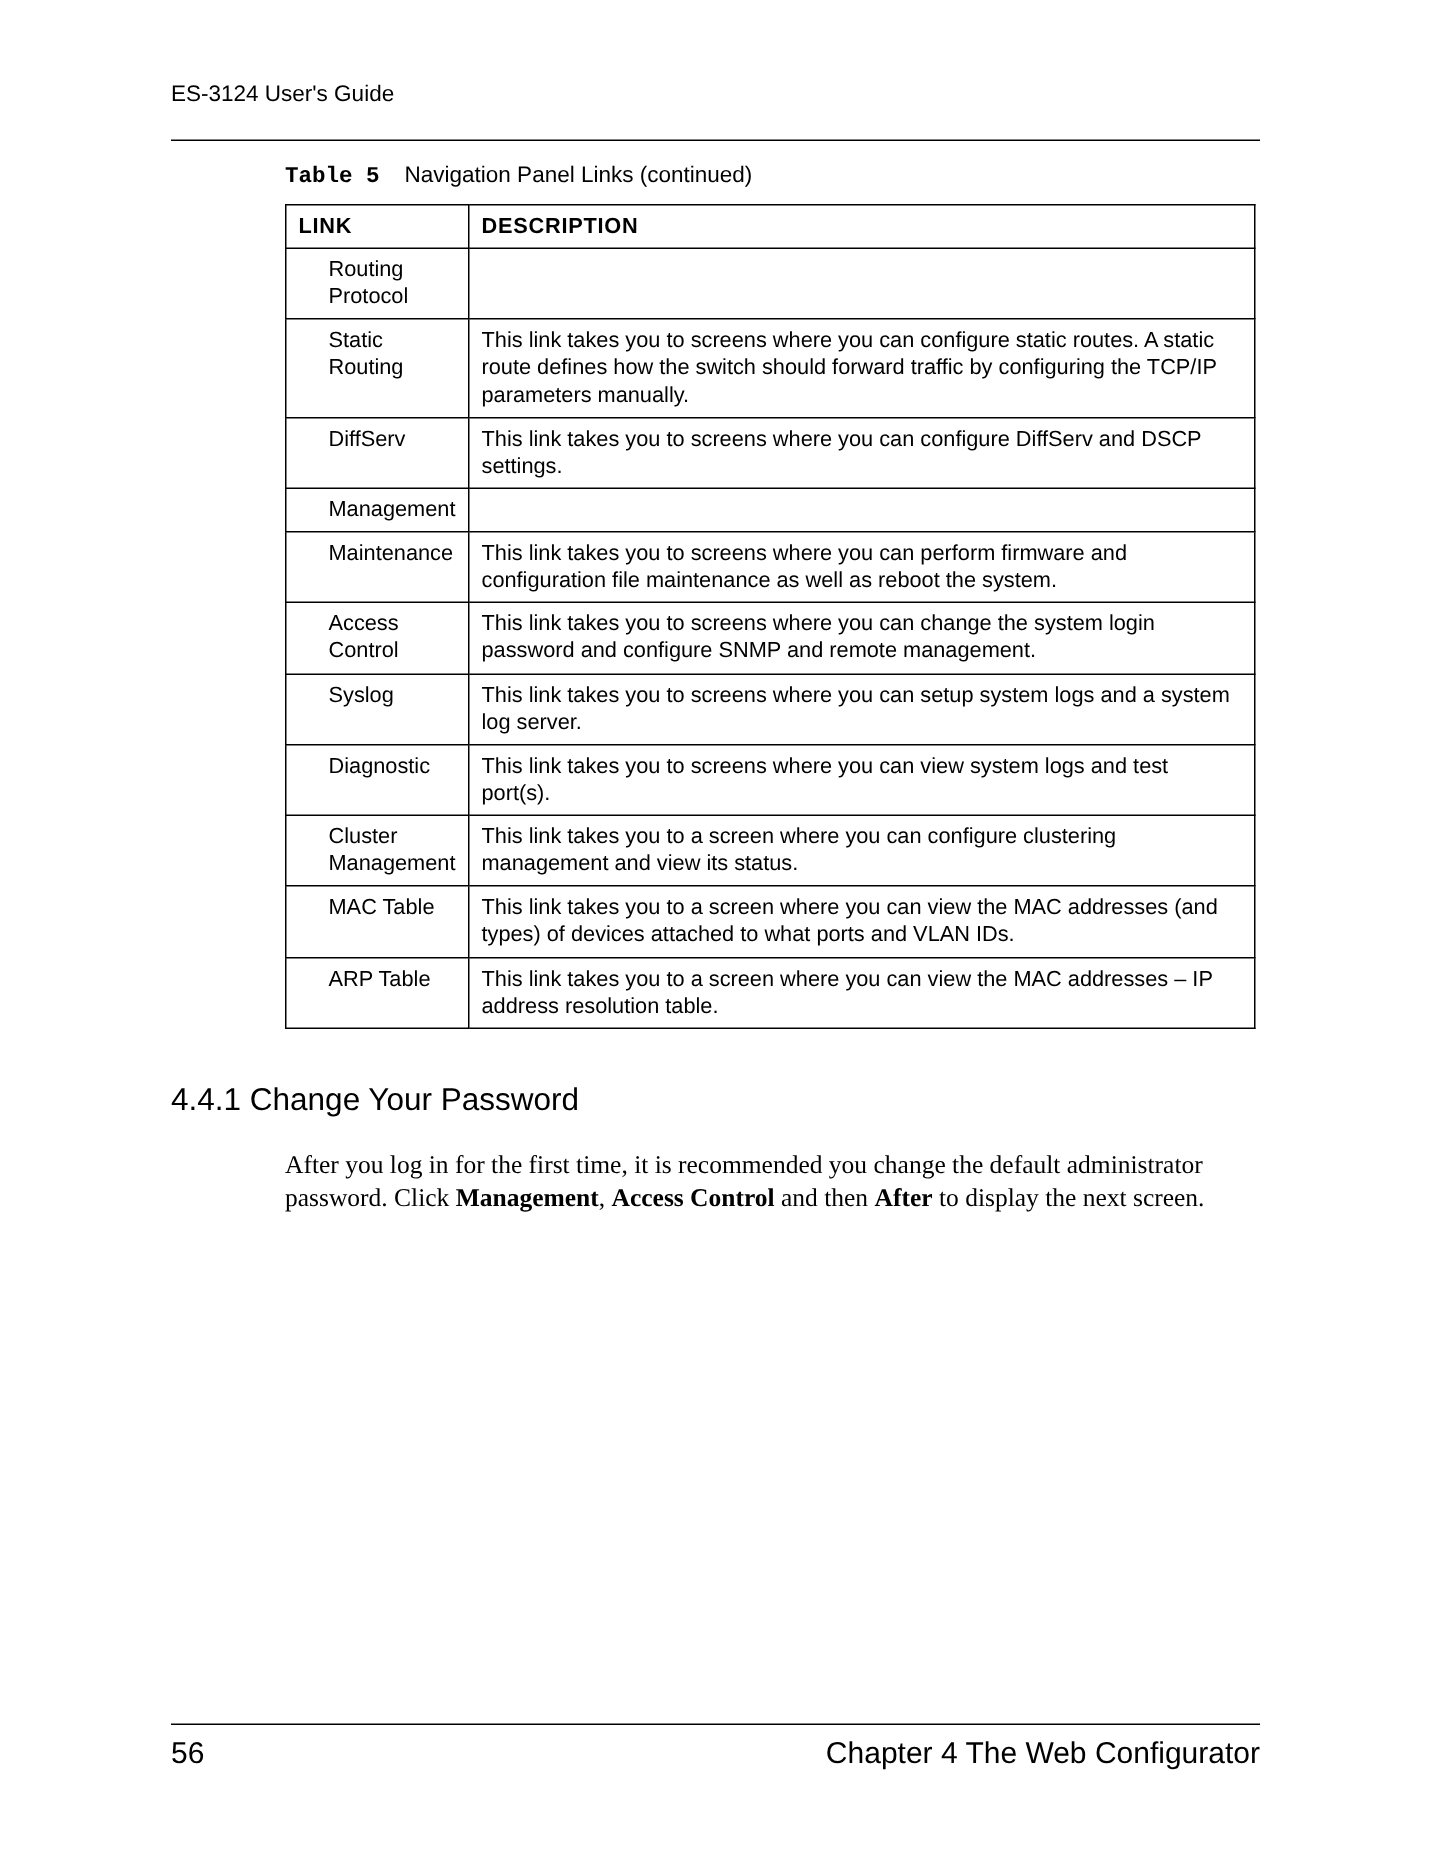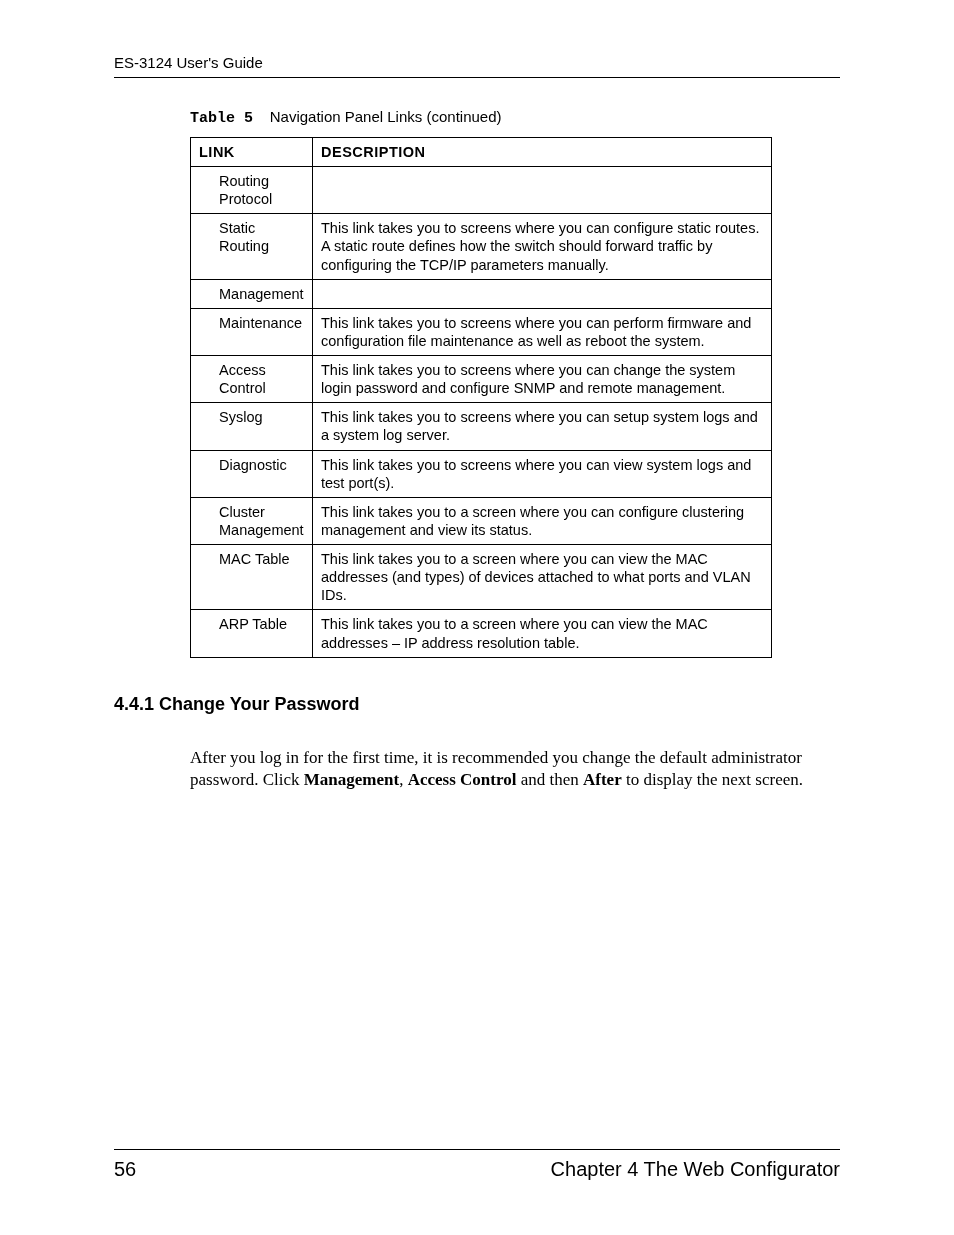--- a/index.html
+++ b/index.html
@@ -14,40 +14,40 @@
       font-family: Arial, Helvetica, sans-serif;
       position: relative;
       color: #000000;
     }
     .header {
       position: absolute;
       top: 54px;
       left: 114px;
       right: 114px;
       font-size: 15px;
-      padding-bottom: 6px;
+      padding-bottom: 22px;
       border-bottom: 1px solid #000;
     }
     .content {
       position: absolute;
       top: 108px;
       left: 114px;
       right: 114px;
     }
     .table-caption {
       font-size: 15px;
       margin-left: 76px;
       margin-bottom: 10px;
     }
     .table-caption .bold {
       font-weight: bold;
       font-family: Liberation Mono, monospace;
     }
     table.nav-links {
-      width: 582px;
+      width: 647px;
       margin-left: 76px;
       border-collapse: collapse;
       border: 1.5px solid #000;
       font-size: 14.5px;
     }
     table.nav-links th {
       text-align: left;
       padding: 6px 8px;
       border: 1px solid #000;
       font-weight: bold;
@@ -58,24 +58,24 @@
       padding: 5px 8px;
       border: 1px solid #000;
       vertical-align: top;
       line-height: 1.25;
     }
     table.nav-links td.link-col {
       width: 122px;
       padding-left: 28px;
     }
     h2.section-heading {
-      font-size: 18px;
-      font-weight: bold;
+      font-size: 21px;
+      font-weight: normal;
       margin-top: 36px;
-      margin-bottom: 32px;
+      margin-bottom: 20px;
     }
     .body-para {
       font-family: "Times New Roman", Times, serif;
       font-size: 17px;
       margin-left: 76px;
       line-height: 1.3;
     }
     .body-para .b {
       font-weight: bold;
     }
@@ -116,20 +116,24 @@
     <tbody>
       <tr>
         <td class="link-col">Routing Protocol</td>
         <td></td>
       </tr>
       <tr>
         <td class="link-col">Static Routing</td>
         <td>This link takes you to screens where you can configure static routes. A static route defines how the switch should forward traffic by configuring the TCP/IP parameters manually.</td>
       </tr>
       <tr>
+        <td class="link-col">DiffServ</td>
+        <td>This link takes you to screens where you can configure DiffServ and DSCP settings.</td>
+      </tr>
+      <tr>
         <td class="link-col">Management</td>
         <td></td>
       </tr>
       <tr>
         <td class="link-col">Maintenance</td>
         <td>This link takes you to screens where you can perform firmware and configuration file maintenance as well as reboot the system.</td>
       </tr>
       <tr>
         <td class="link-col">Access Control</td>
         <td>This link takes you to screens where you can change the system login password and configure SNMP and remote management.</td>

